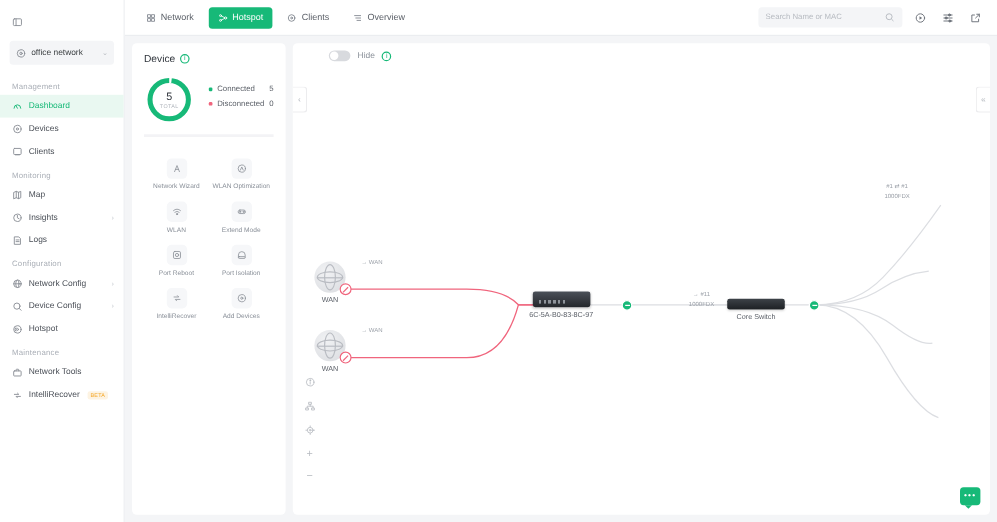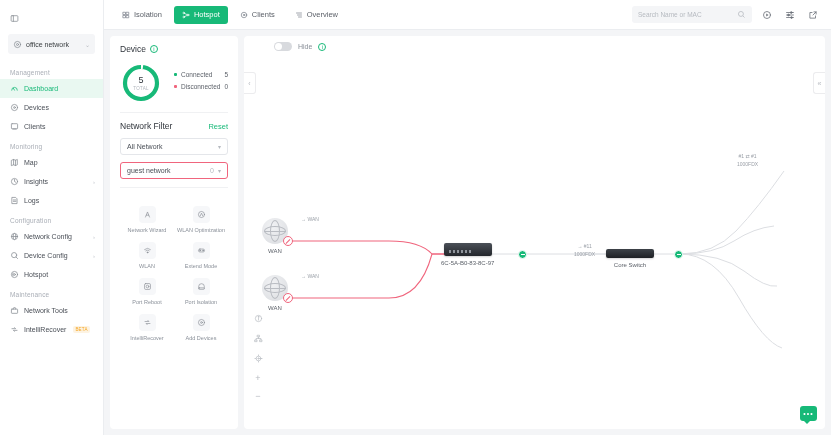--- a/index.html
+++ b/index.html
@@ -320,21 +320,21 @@
   <div class="main">
 
     <div class="topbar">
       <div class="tab">
         <svg viewBox="0 0 16 16">
           <rect x="2.5" y="2.5" width="4.5" height="4.5"></rect>
             <rect x="9" y="2.5" width="4.5" height="4.5"></rect>
           <rect x="2.5" y="9" width="4.5" height="4.5"></rect>
             <rect x="9" y="9" width="4.5" height="4.5"></rect>
         </svg>
-        <span>Isolation</span>
+        <span>Network</span>
       </div>
       <div class="tab active">
         <svg viewBox="0 0 16 16">
           <circle cx="3.5" cy="4" r="1.6"></circle>
             <circle cx="3.5" cy="12" r="1.6"></circle>
             <circle cx="12" cy="8" r="1.8"></circle>
           <path d="M5 4.8L10.4 7.3M5 11.2L10.4 8.8"></path>
         </svg>
         <span>Hotspot</span>
       </div>
@@ -417,36 +417,20 @@
                 <span class="dot" style="background:#f0657d"></span>
                 <span>Disconnected</span>
                 <span class="val">0</span>
               </div>
             </div>
           </div>
         </div>
 
         <div class="divider"></div>
 
-        <div class="panel-sec">
-          <div class="filter-head">
-            <span class="sec-title">Network Filter</span>
-            <span class="reset">Reset</span>
-          </div>
-          <div class="select">
-            <span class="sv">All Network</span>
-            <span class="cnt"></span>
-            <span class="cv">▾</span>
-          </div>
-          <div class="select alert">
-            <span class="sv">guest network</span>
-            <span class="cnt">0</span>
-            <span class="cv">▾</span>
-          </div>
-        </div>
 
         <div class="divider"></div>
 
         <div class="panel-sec">
           <div class="qc-grid">
             <div class="qc-item">
               <span class="qc-ic">
                 <svg viewBox="0 0 16 16">
                     <path d="M4.4 12.5L8 3.5l3.6 9"></path>
                     <line x1="5.9" y1="9.2" x2="10.1" y2="9.2"></line>

